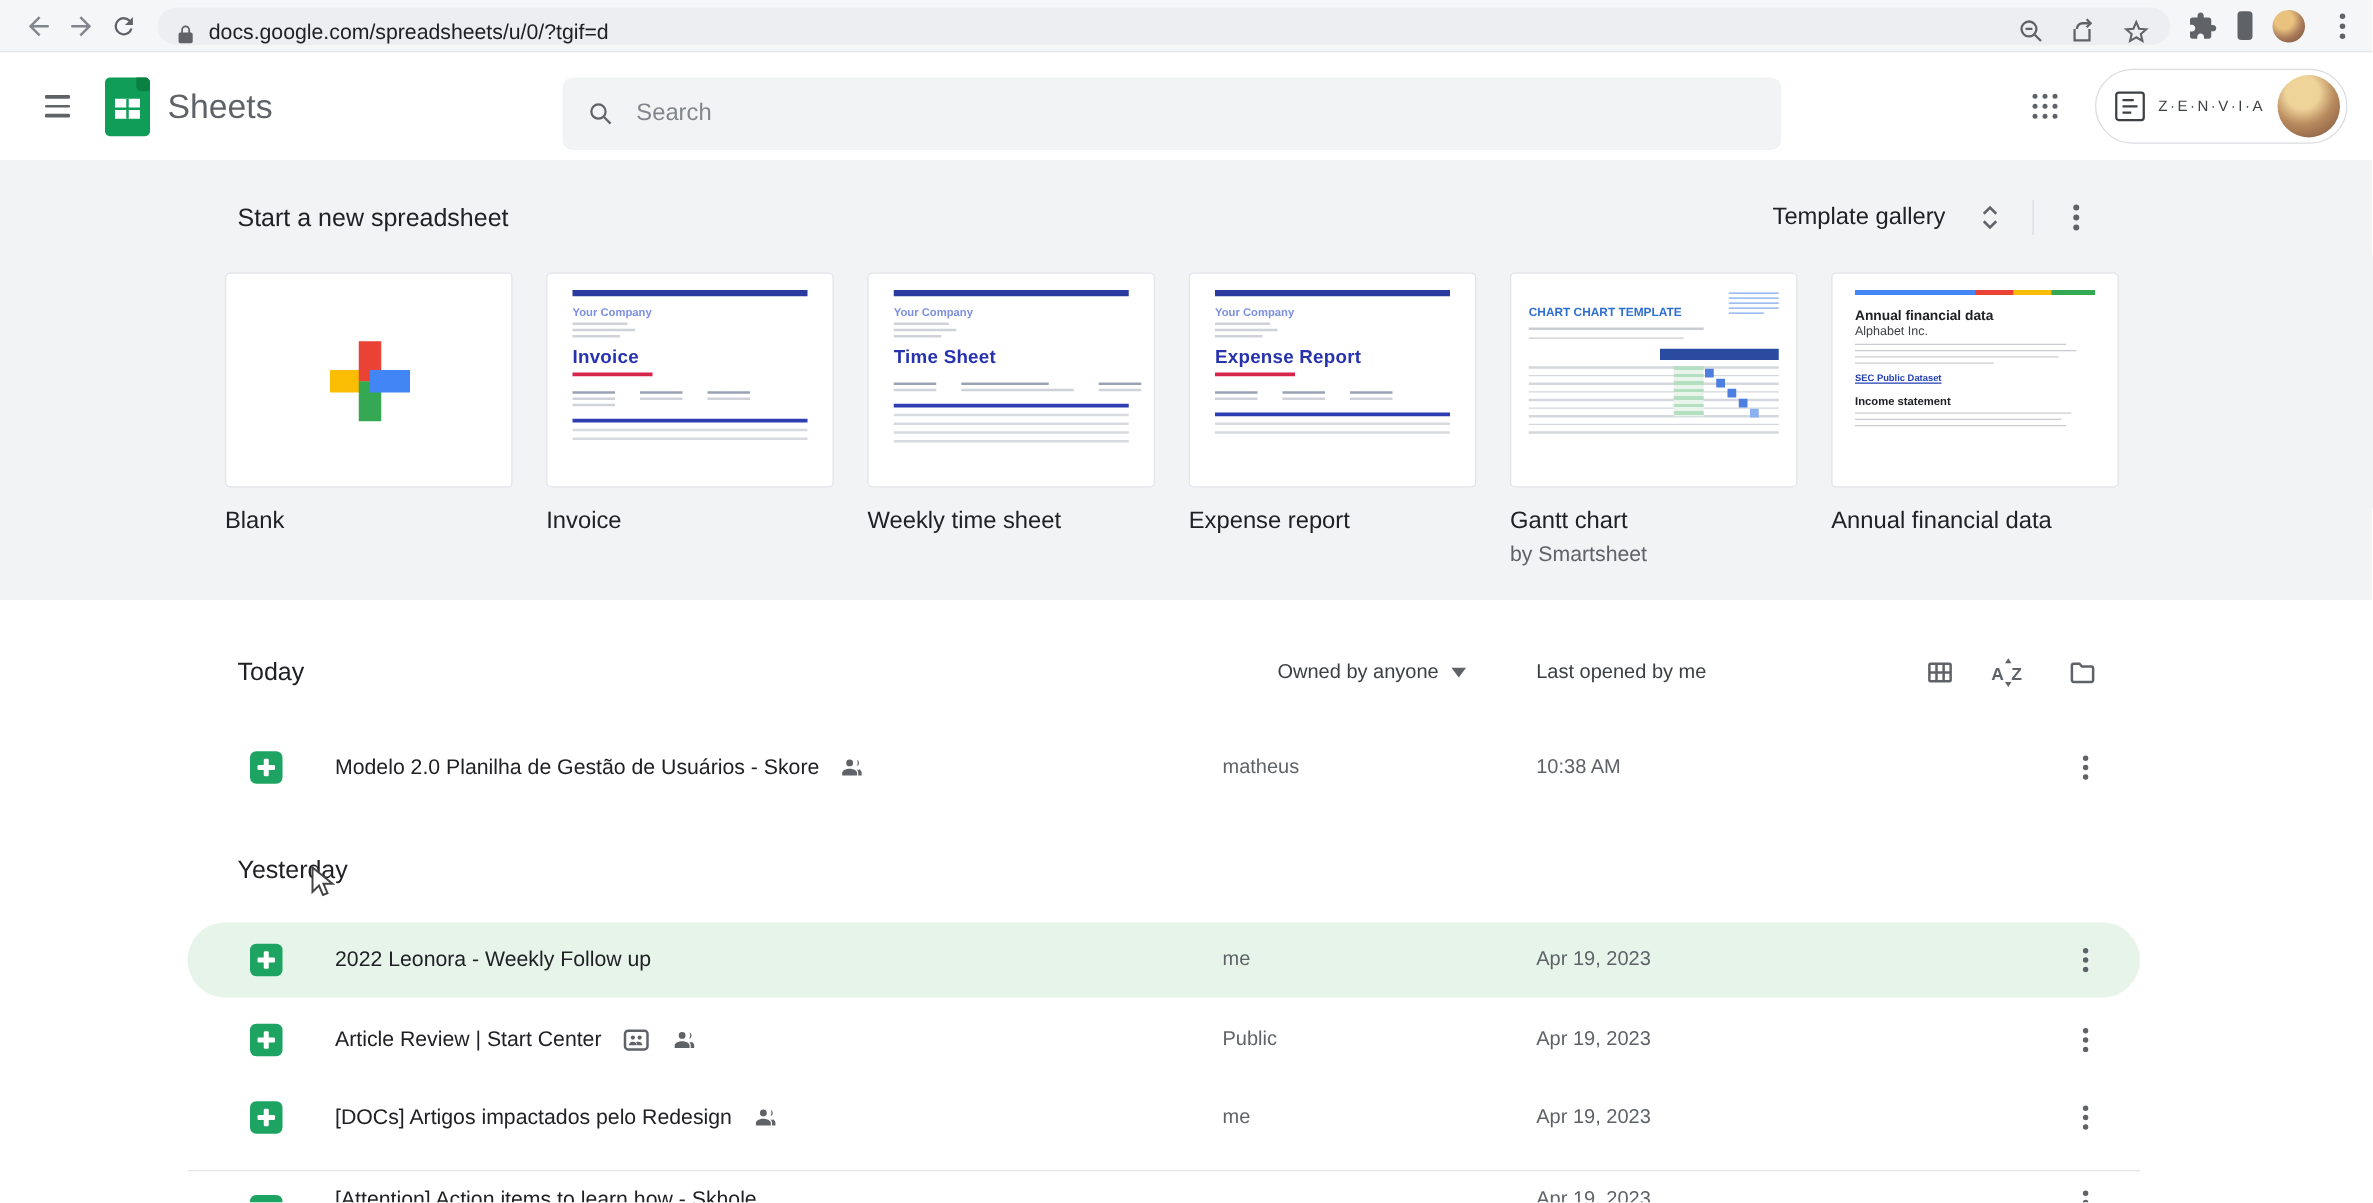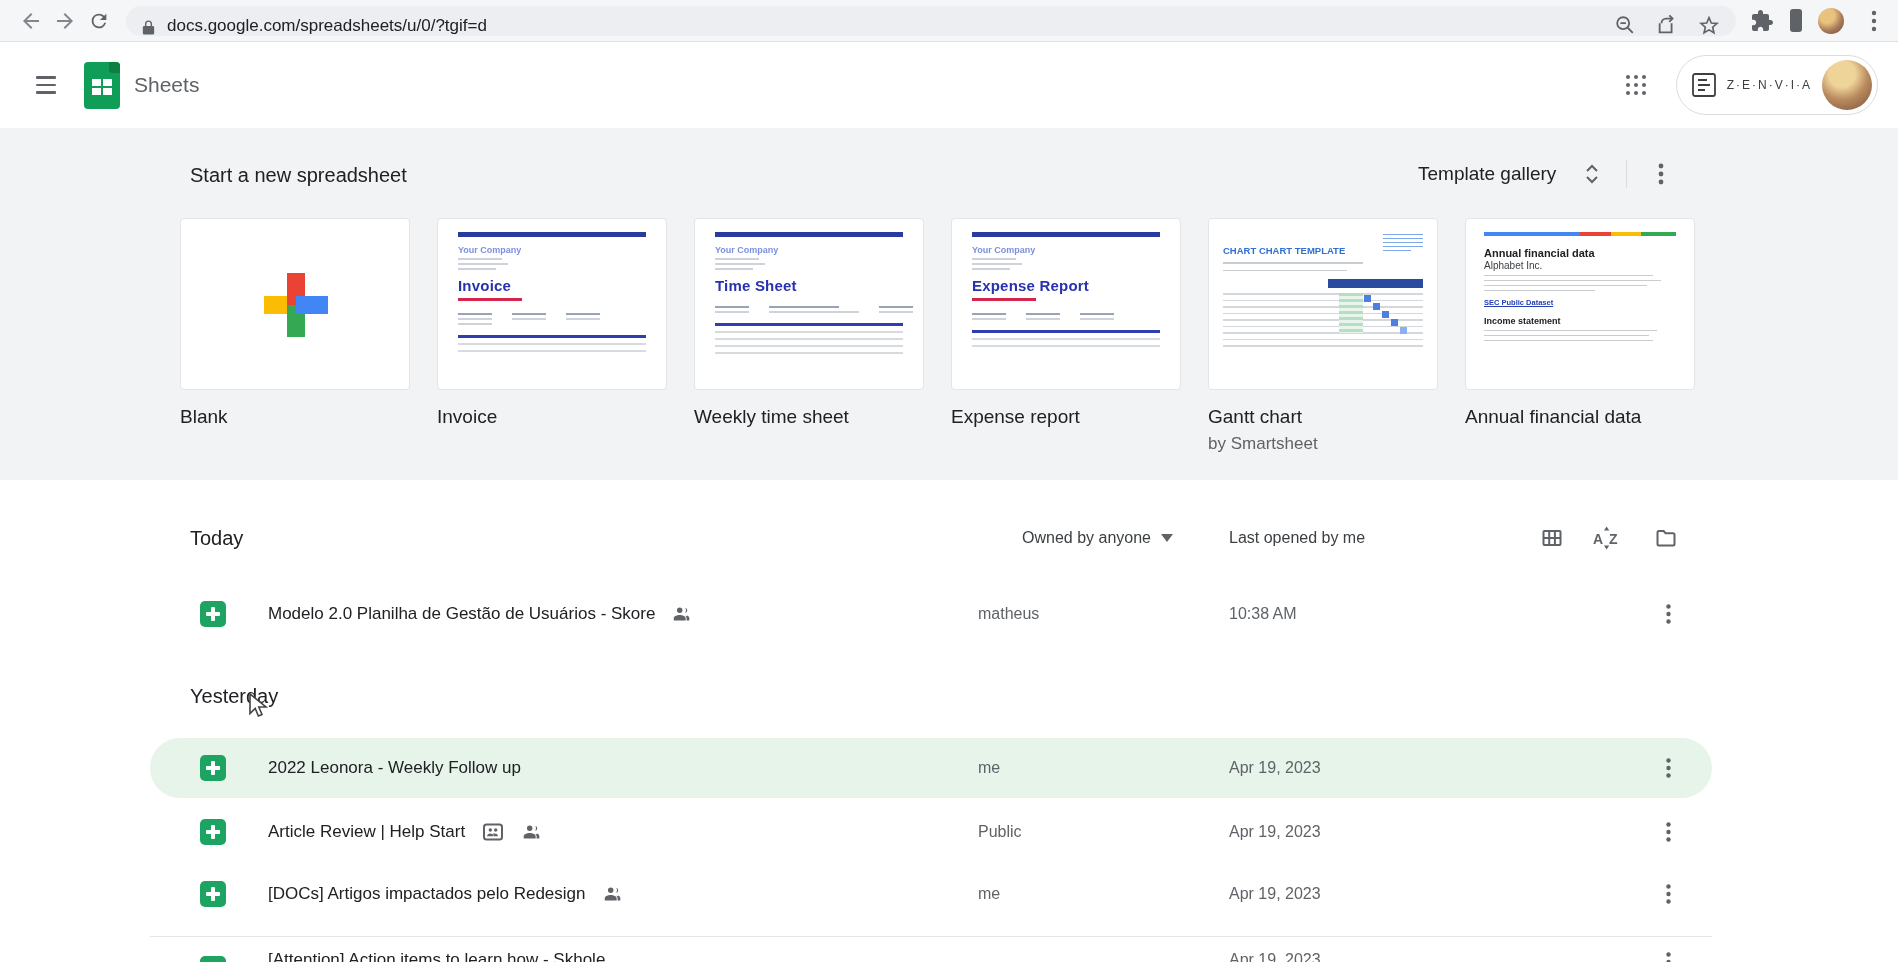--- a/index.html
+++ b/index.html
@@ -18,21 +18,21 @@
 
   
   .app-header { position:relative; height:86px; background:#fff; display:flex; align-items:center; padding-left:24px; }
   .burger { width:44px; height:44px; display:flex; flex-direction:column; justify-content:center; gap:5px; align-items:center; border-radius:50%; cursor:pointer; }
   .burger span { display:block; width:20px; height:2.5px; background:#5f6368; border-radius:1px; }
   .sheets-logo { position:relative; width:36px; height:47px; background:#0f9d58; border-radius:4px; margin-left:16px; }
   .sheets-logo .fold { position:absolute; top:0; right:0; width:11px; height:11px; background:#0b8043; border-radius:0 4px 0 4px; }
   .sheets-logo .grid { position:absolute; left:8px; top:17px; width:20px; height:16px; background:#fff; }
   .sheets-logo .grid:before { content:""; position:absolute; left:0; top:7px; width:20px; height:2px; background:#0f9d58; }
   .sheets-logo .grid:after { content:""; position:absolute; left:9px; top:0; width:2px; height:16px; background:#0f9d58; }
-  .app-title { font-size:21px; color:#5f6368; margin-left:14px; }
+  .app-title { font-size:27px; color:#5f6368; margin-left:14px; }
   .search-wrap { position:absolute; left:450px; top:20px; width:975px; height:58px; background:#f1f3f4; border-radius:8px; display:flex; align-items:center; padding:0 20px; }
   .search-wrap input { border:none; outline:none; background:transparent; font-size:19px; color:#202124; margin-left:18px; width:100%; font-family:"Liberation Sans", sans-serif; }
   .search-wrap input::placeholder { color:#80868b; }
   .header-right { position:absolute; right:20px; top:0; height:86px; display:flex; align-items:center; gap:22px; }
   .apps-grid { display:grid; grid-template-columns:repeat(3,4px); grid-template-rows:repeat(3,4px); gap:4px; padding:8px; cursor:pointer; }
   .apps-grid i { width:4px; height:4px; border-radius:50%; background:#5f6368; }
   .account-pill { height:60px; border:1px solid #dadce0; border-radius:30px; background:#fff; display:flex; align-items:center; gap:10px; padding:0 5px 0 14px; cursor:pointer; }
   .brand-text { font-size:12px; letter-spacing:2px; color:#3c4043; white-space:nowrap; }
   .avatar-lg { width:50px; height:50px; border-radius:50%; background:radial-gradient(circle at 40% 28%, #efd49a 0 28%, #b98a5e 55%, #77503a 100%); }
 
@@ -195,20 +195,29 @@
     <div class="burger">
         <span></span>
         <span></span>
         <span></span>
       </div>
     <div class="sheets-logo">
         <span class="fold"></span>
         <span class="grid"></span>
       </div>
     <div class="app-title">Sheets</div>
+    <div class="search-wrap">
+      <svg class="ic" width="22" height="22" viewBox="0 0 24 24">
+          <g fill="none" stroke="#5f6368" stroke-width="2">
+            <circle cx="10" cy="10" r="6.5"></circle>
+            <path d="M15.2 15.2L21 21"></path>
+          </g>
+        </svg>
+      <input placeholder="Search" style="">
+    </div>
     <div class="header-right">
       <div class="apps-grid">
           <i></i>
           <i></i>
           <i></i>
           <i></i>
           <i></i>
           <i></i>
           <i></i>
           <i></i>
@@ -503,21 +512,21 @@
               <circle cx="2.5" cy="10" r="2.2"></circle>
               <circle cx="2.5" cy="17.5" r="2.2"></circle>
             </g>
           </svg>
       </span>
     </div>
 
     <div class="file-row" style="margin-top:4px">
       <span class="row-icon"></span>
       <span class="title-wrap">
-        <span class="row-title">Article Review | Help Start</span>
+        <span class="row-title">Article Review | Start Center</span>
         <svg class="ic" width="24" height="24" viewBox="0 0 24 24">
             <rect x="3" y="4.5" width="18" height="15" rx="2.5" fill="none" stroke="#5f6368" stroke-width="2"></rect>
             <g fill="#5f6368">
               <circle cx="9.3" cy="10" r="1.7"></circle>
               <circle cx="14.7" cy="10" r="1.7"></circle>
               <path d="M6.2 15.6c0-1.3 1.7-2.2 3.1-2.2s3.1.9 3.1 2.2v.6H6.2zM12.8 16.2v-.6c0-.8-.4-1.4-1-1.9.5-.2 1.4-.3 1.9-.3 1.4 0 3.1.9 3.1 2.2v.6z"></path>
             </g>
           </svg>
         <svg class="ic" width="22" height="22" viewBox="0 0 24 24">
             <path fill="#5f6368" d="M9.5 11a3 3 0 1 0 0-6 3 3 0 0 0 0 6zm0 2c-2.9 0-6.5 1.45-6.5 3.5V19h13v-2.5c0-2.05-3.6-3.5-6.5-3.5zm6.1-2.2a2.9 2.9 0 0 0 0-5.6 4.8 4.8 0 0 1 0 5.6zm2 2.6c1.3.9 2.4 2 2.4 3.1V19h-3v-2.5c0-1-.55-1.9-1.4-2.65 1 .1 1.6.3 2 .55z"></path>

